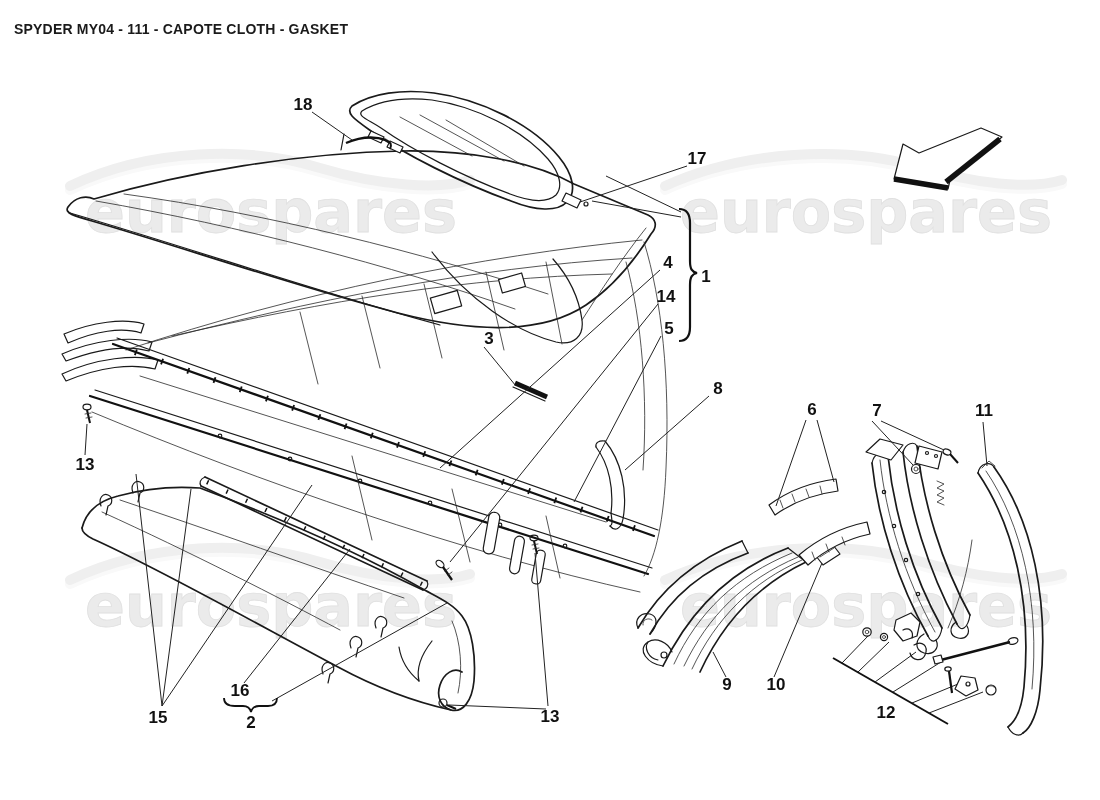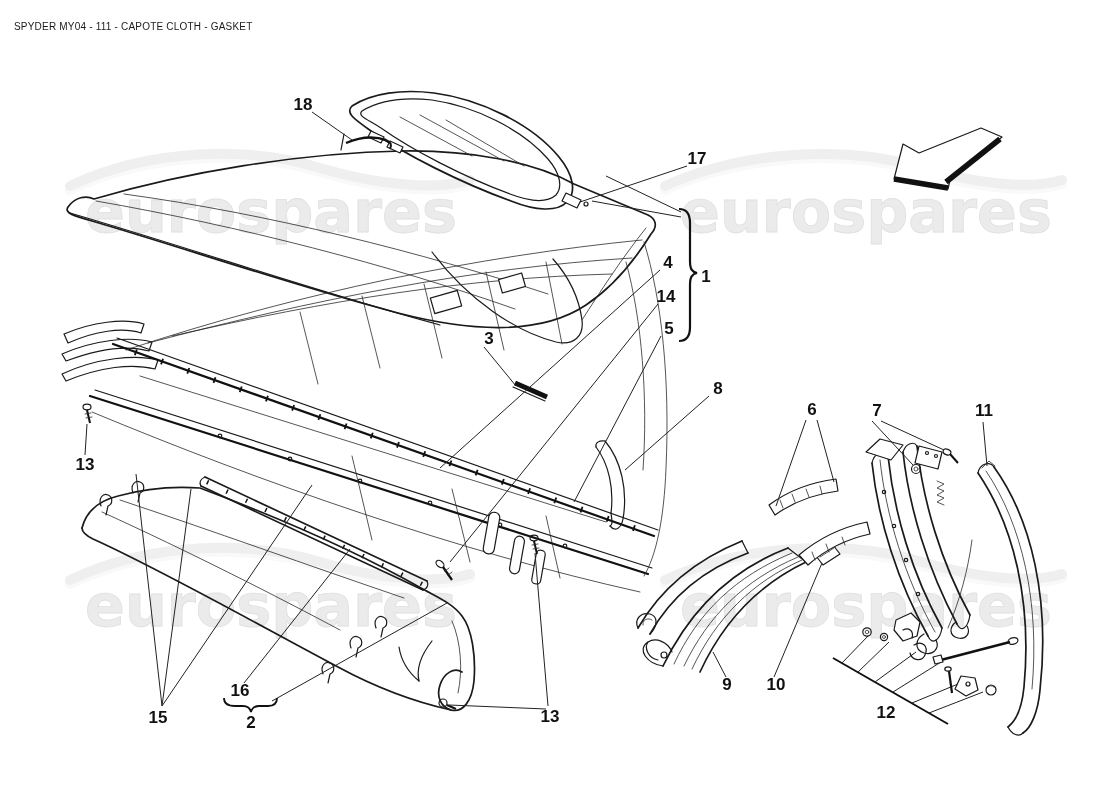--- a/index.html
+++ b/index.html
@@ -1,18 +1,18 @@
 <!DOCTYPE html>
 <html><head>
 <meta charset="utf-8">
 <style>
   html,body { margin:0; padding:0; background:#ffffff; }
   .page { position:relative; width:1100px; height:800px; background:#fff; overflow:hidden;
           font-family:"Liberation Sans", sans-serif; }
-  .title { position:absolute; left:14px; top:21px; font-size:10px; font-weight:normal;
+  .title { position:absolute; left:14px; top:21px; font-size:14px; font-weight:bold;
            color:#1a1a1a; letter-spacing:.2px; white-space:nowrap; }
   svg.diagram { position:absolute; left:0; top:0; width:1100px; height:800px; }
 
   
   .o   { fill:none; stroke:#1a1a1a; stroke-width:1.7; stroke-linecap:round; stroke-linejoin:round; }
   .m   { fill:none; stroke:#1a1a1a; stroke-width:1.2; stroke-linecap:round; stroke-linejoin:round; }
   .t   { fill:none; stroke:#2a2a2a; stroke-width:.8;  stroke-linecap:round; }
   .hv  { fill:none; stroke:#111;    stroke-width:2.2; stroke-linecap:round; }
   .w   { fill:#fff; stroke:#1a1a1a; stroke-width:1.2; stroke-linejoin:round; }
   .ldr { fill:none; stroke:#222;    stroke-width:1; }

